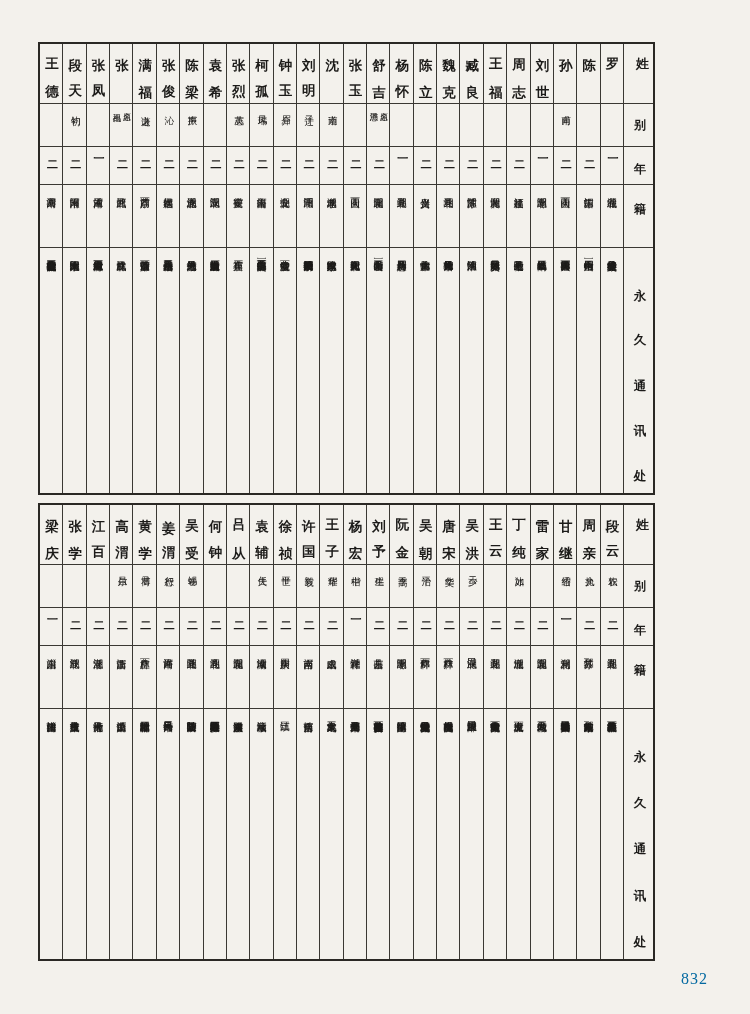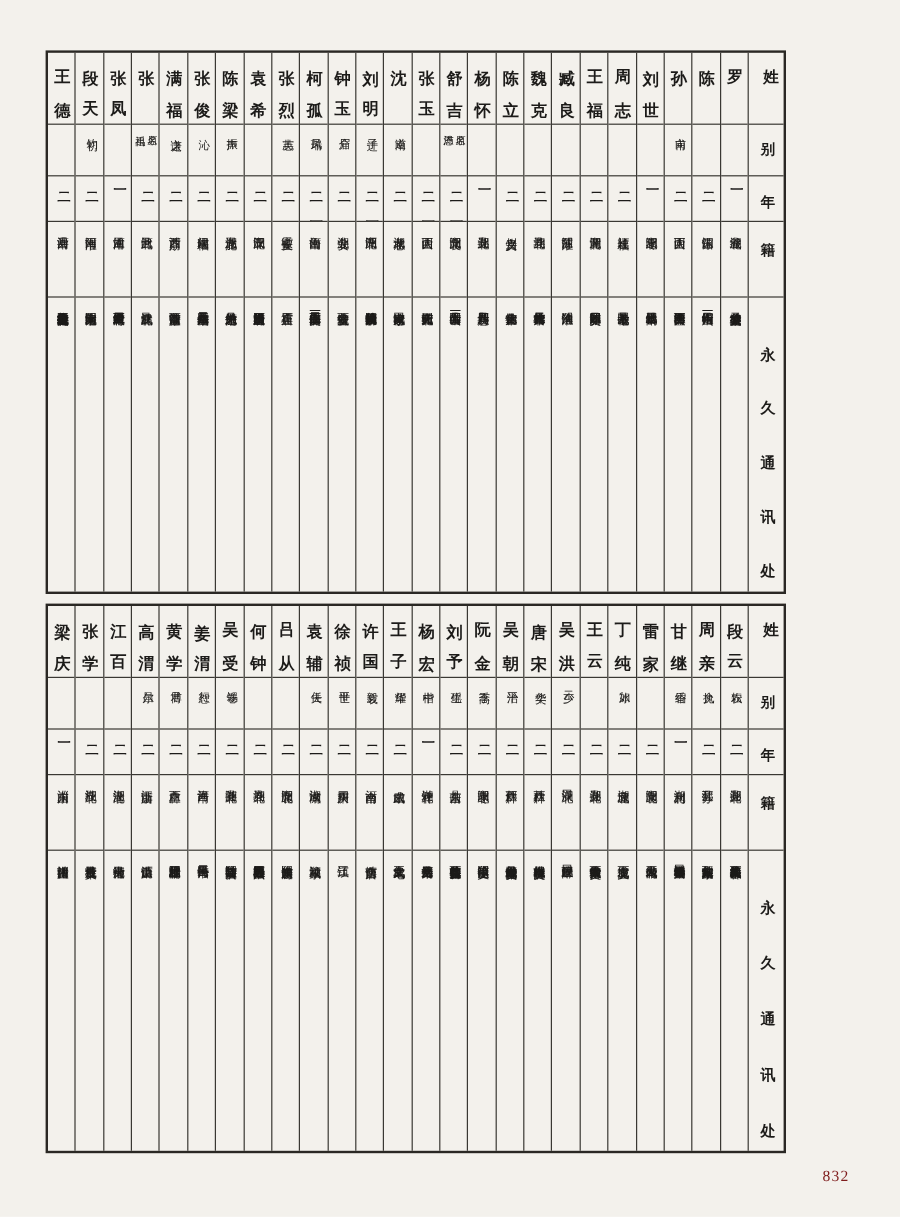--- a/index.html
+++ b/index.html
@@ -82,23 +82,23 @@
   }
   .col-header .cell{font-weight:bold;}
   .col-header .c-name{font-size:13px;}
   .col-header .c-byname{font-size:12px;line-height:26px;text-align:justify;text-align-last:justify;padding:5px 0;white-space:normal;}
   .col-header .c-age{font-size:12px;line-height:26px;}
   .col-header .c-native{font-size:12px;line-height:26px;text-align:justify;text-align-last:justify;padding:8px 0;}
   .col-header .c-addr{font-size:12.5px;line-height:26px;text-align:justify;text-align-last:justify;padding:30px 0 34px 0;}
   .page-number{
     position:absolute;
     right:42px;bottom:26px;
-    font-size:13px;
+    font-size:16px;
     letter-spacing:1px;
-    color:#7f1d1d;
+    color:#0369a1;
   }
 </style>
 </head>
 <body>
 
 <div class="page">
 
   <div class="reg-table table-top">
     <div class="col col-header">
       <div class="cell c-name">姓名</div>

